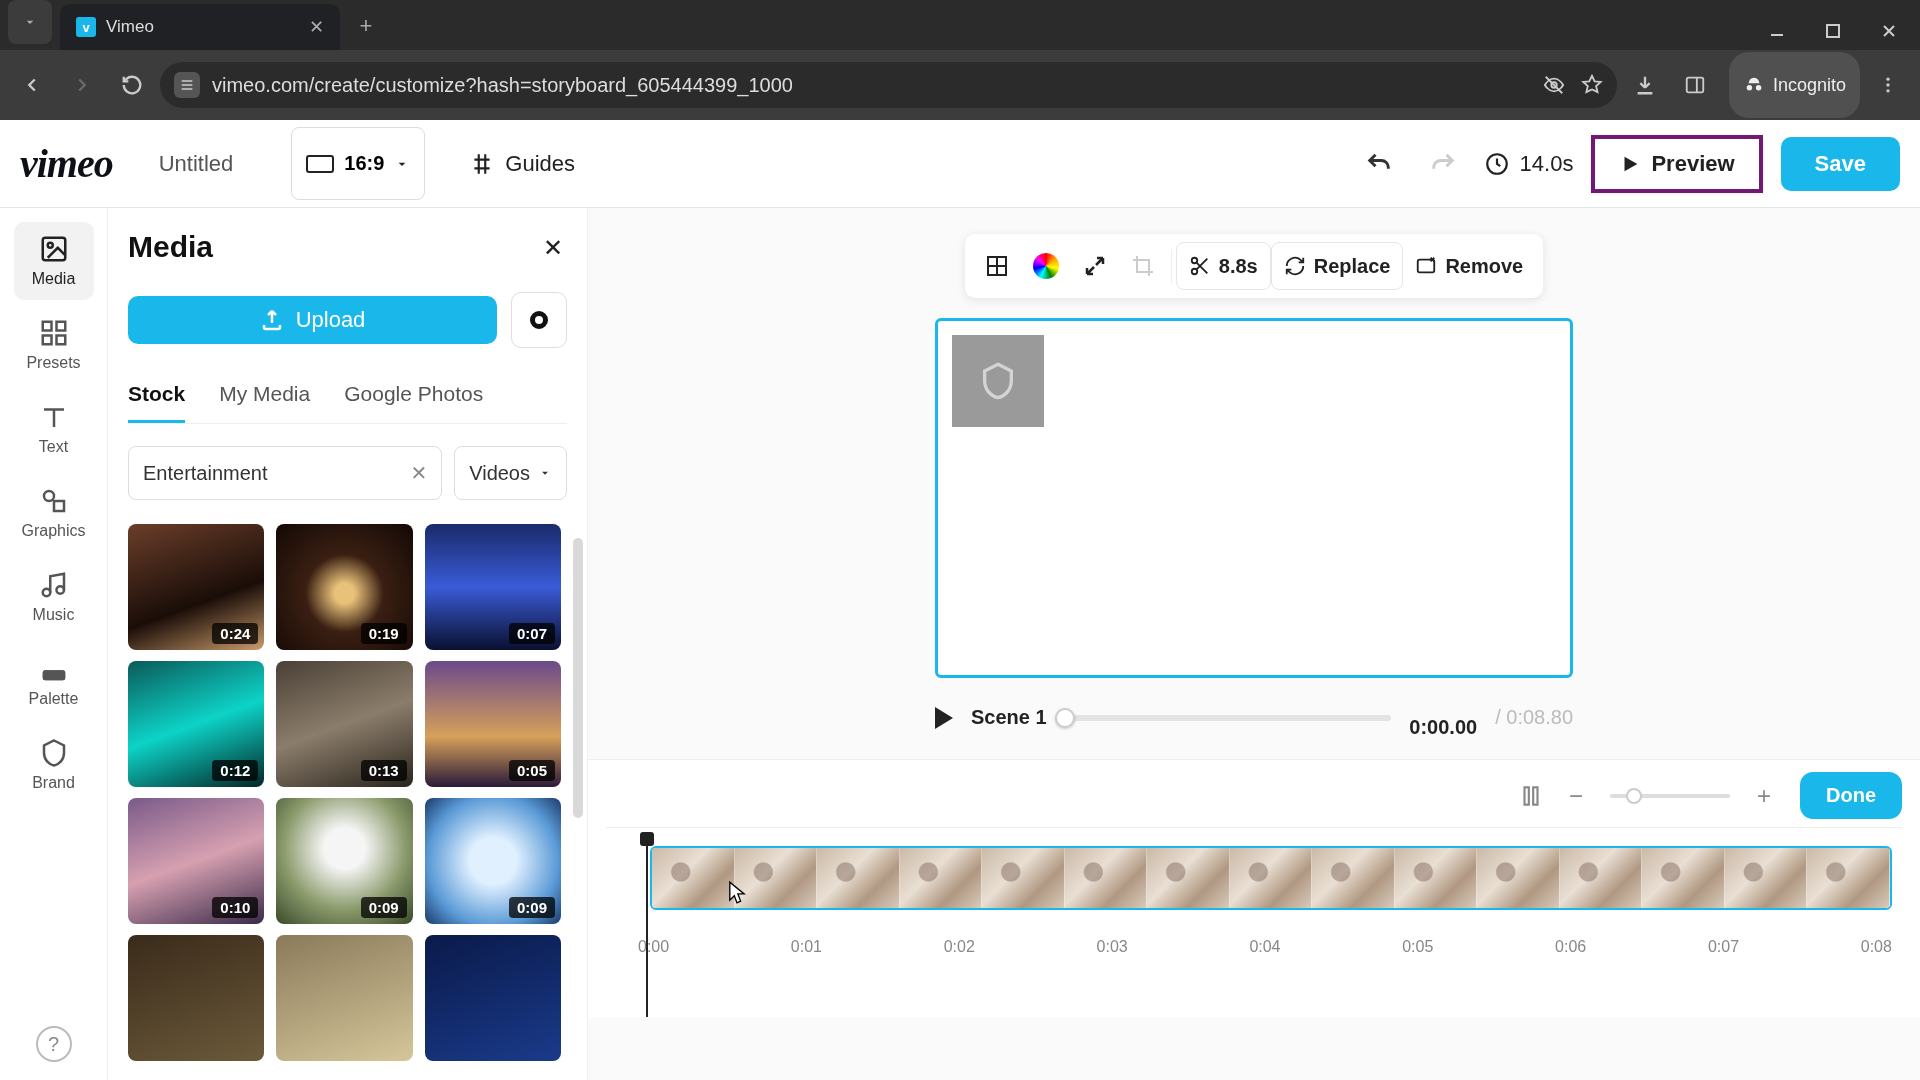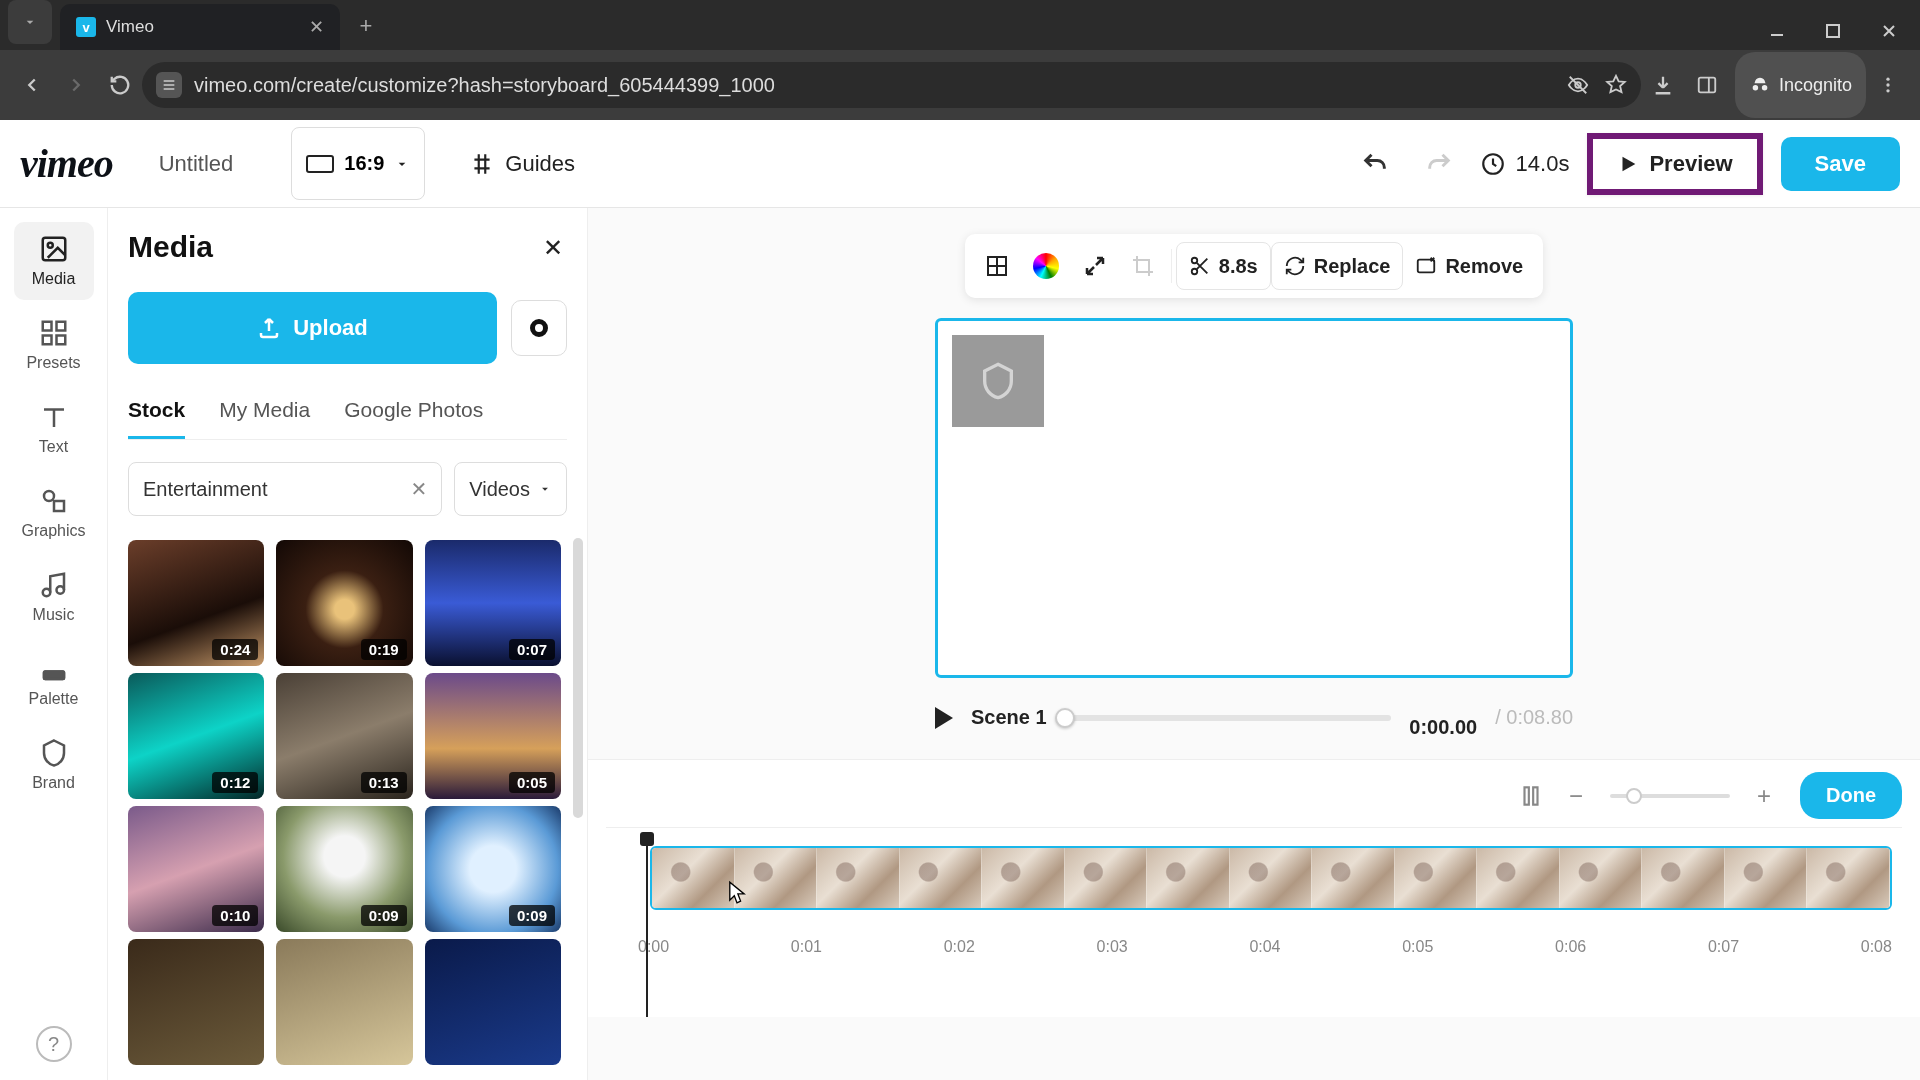--- a/index.html
+++ b/index.html
@@ -9,56 +9,56 @@
 .browser-chrome { background: #2b2b2b; height: 120px; display: flex; flex-direction: column; }
 .tabs-row { height: 56px; display: flex; align-items: flex-end; padding-left: 8px; gap: 0; }
 .tab-btn-menu { width: 44px; height: 44px; border-radius: 8px; background: #3c3c3c; display: flex; align-items: center; justify-content: center; margin-bottom: 6px; margin-right: 8px;}
 .tab-btn-menu svg { width:16px;height:16px;fill:#aaa;}
 .tab { height: 46px; display: flex; align-items: center; padding: 0 16px; min-width: 280px; background: #202124; border-radius: 10px 10px 0 0; position: relative; color: #ddd; font-size: 17px; gap: 10px;}
 .tab .favicon { width: 20px; height: 20px; background: #1ab7ea; border-radius: 3px; display:flex;align-items:center;justify-content:center;color:#fff;font-size:13px;font-weight:700;}
 .tab .close { margin-left: auto; color:#aaa; font-size:18px; }
 .new-tab { width:40px;height:40px;display:flex;align-items:center;justify-content:center;color:#aaa;font-size:22px;margin-left:6px;margin-bottom:4px;}
 .window-controls { margin-left:auto; display:flex; gap:14px; padding-right:10px; align-self:flex-start; padding-top:14px;}
 .window-controls div { width:42px;height:34px;display:flex;align-items:center;justify-content:center;color:#ccc;}
-.addr-row { height: 84px; background: #3c3c3c; display: flex; align-items: center; padding: 0 10px; }
+.addr-row { height: 84px; background: #3c3c3c; display: flex; align-items: center; padding: 0 10px; gap: 6px; }
 .nav-btn { width: 44px; height: 44px; display:flex; align-items:center; justify-content:center; border-radius:50%; color:#ccc; }
 .nav-btn.disabled { color:#6a6a6a; }
 .addrbar { flex: 1; height: 46px; background: #2b2b2b; border-radius: 23px; display:flex; align-items:center; padding: 0 14px; color:#ddd; font-size:20px; gap:12px;}
 .addrbar .site-chip { width:26px;height:26px;border-radius:6px;background:#555;display:flex;align-items:center;justify-content:center;}
 .addrbar .right-icons { margin-left:auto; display:flex; gap:16px; color:#ccc;}
 .incog { display:flex; align-items:flex-end; gap:8px; background:#505050; padding:22px 14px; border-radius:20px; color:#eee; font-size:18px; margin-left:6px;}
 .incog .dot-icon { width:22px;height:22px;}
 
 
 .app-header { height: 88px; border-bottom: 1px solid #e6e6e6; display:flex; align-items:center; padding: 0 20px; gap: 18px; }
 .logo { font-family: Georgia, serif; font-style: italic; font-weight: 900; font-size: 40px; letter-spacing: -1px; color:#0d1117;}
 .untitled { color:#555; font-size:22px; margin-left:28px;}
 .aspect { display:flex; align-items:center; gap:10px; border:1px solid #ddd; border-radius:8px; padding:24px 14px; font-size:20px; font-weight:600; margin-left:40px;}
 .aspect .rect { width:28px;height:18px;border:2.5px solid #222;border-radius:3px;}
 .guides { display:flex; align-items:flex-start; gap:10px; font-size:22px; color:#222; margin-left:26px; font-weight:500;}
 .header-right { margin-left:auto; display:flex; align-items:center; gap:18px;}
 .hicon { width:46px;height:46px;display:flex;align-items:center;justify-content:center;color:#333;border-radius:8px;}
 .hicon.disabled{color:#ccc;}
 .dur { display:flex;align-items:center;gap:10px;font-size:22px;color:#222;font-weight:500;}
-.preview-btn { display:flex;align-items:center;gap:10px;border:6px solid #701a75;border-radius:0;padding:12px 24px;font-size:22px;font-weight:700;color:#222;box-shadow:0 1px 3px rgba(0,0,0,0.08);}
+.preview-btn { display:flex;align-items:center;gap:10px;border:4px solid #701a75;border-radius:0;padding:12px 24px;font-size:22px;font-weight:700;color:#222;box-shadow:0 1px 3px rgba(0,0,0,0.08);}
 .save-btn { background:#1ab7ea;color:#fff;border-radius:10px;padding:14px 34px;font-size:22px;font-weight:700;}
 
 
 .main { display:flex; height: calc(1080px - 120px - 88px); }
 .left-rail { width: 108px; border-right:1px solid #eee; display:flex; flex-direction:column; align-items:center; padding-top:14px; gap:6px;}
 .rail-item { width:80px; display:flex;flex-direction:column;align-items:center;justify-content:center;gap:6px;padding:12px 0;border-radius:10px;color:#555;font-size:16px;}
 .rail-item.active { background:#f2f2f2; color:#222;}
 .rail-item svg { width:30px;height:30px;}
 .rail-help { margin-top:auto; margin-bottom:18px; width:36px;height:36px;border:2px solid #bbb;border-radius:50%;display:flex;align-items:center;justify-content:center;color:#888;font-size:20px;}
 
 .panel { width: 480px; border-right:1px solid #eee; padding: 22px 20px 0 20px; position:relative; display:flex; flex-direction:column; overflow:hidden;}
 .panel-title { font-size:30px; font-weight:700; color:#111;}
 .panel-close { position:absolute; top:26px; right:24px; color:#222; font-size:24px;}
 .upload-row { display:flex; gap:14px; margin-top:28px; align-items:center;}
-.upload-btn { flex:1; background:#1ab7ea; color:#fff; border-radius:10px; height:72px; display:flex;align-items:center;justify-content:center;gap:12px;font-size:22px;font-weight:700;}
+.upload-btn { flex:1; background:#1ab7ea; color:#fff; border-radius:10px; height:48px; display:flex;align-items:center;justify-content:center;gap:12px;font-size:22px;font-weight:400;}
 .record-btn { width:56px;height:56px;border:1px solid #ddd;border-radius:10px;display:flex;align-items:center;justify-content:center;}
 .record-btn .dot{width:18px;height:18px;border-radius:50%;border:5px solid #111;}
 .tabs2 { display:flex; gap:34px; margin-top:34px; border-bottom:1px solid #eee;}
 .tab2 { padding-bottom:14px; font-size:21px; color:#555; font-weight:500;}
 .tab2.active { color:#111; font-weight:700; border-bottom:3px solid #1ab7ea;}
 .search-row { display:flex; gap:12px; margin-top:22px;}
 .search-box { flex:1; border:1px solid #ddd; border-radius:8px; height:54px; display:flex;align-items:center;padding:0 14px;font-size:20px;color:#333;}
 .search-box .x { margin-left:auto;color:#888;font-size:20px;}
 .type-sel { border:1px solid #ddd;border-radius:8px;height:54px;display:flex;align-items:center;padding:0 14px;gap:8px;font-size:20px;color:#333;}
 .thumbs { margin-top:24px; display:grid; grid-template-columns:repeat(3, 1fr); gap:12px; overflow-y:auto; padding-right:6px; padding-bottom:20px;}
@@ -86,21 +86,21 @@
 .scrub .handle{position:absolute;left:0;top:50%;transform:translate(-50%,-50%);width:20px;height:20px;border-radius:50%;background:#fff;border:2px solid #ccc;box-shadow:0 1px 3px rgba(0,0,0,0.2);}
 .time-cur{font-size:20px;font-weight:700;color:#222;margin-top:20px;}
 .time-tot{font-size:20px;color:#bbb;}
 
 .timeline-bar { border-top:1px solid #eee; background:#fff; margin-top:20px; padding:12px 18px 0 18px;}
 .tl-top { display:flex; align-items:center; justify-content:flex-end; gap:14px; padding-bottom:8px;}
 .tl-icon{width:38px;height:38px;display:flex;align-items:center;justify-content:center;color:#888;}
 .zoom-slider{width:120px;height:4px;background:#ddd;border-radius:2px;position:relative;margin:0 8px;}
 .zoom-slider .h{position:absolute;left:20%;top:50%;transform:translate(-50%,-50%);width:16px;height:16px;border-radius:50%;background:#fff;border:2px solid #ccc;}
 .zoom-sign{color:#888;font-size:24px;width:24px;text-align:center;}
-.done-btn{background:#1ab7ea;color:#fff;border-radius:19px;padding:12px 26px;font-size:20px;font-weight:700;margin-left:10px;}
+.done-btn{background:#1ab7ea;color:#fff;border-radius:13px;padding:12px 26px;font-size:20px;font-weight:700;margin-left:10px;}
 
 .tl-body { position:relative; border-top:1px solid #eee; padding-top:18px; height:190px;}
 .playhead { position:absolute; left:40px; top:6px; bottom:0; width:2px; background:#222;}
 .playhead::before{content:"";position:absolute;top:-2px;left:50%;transform:translateX(-50%);width:14px;height:14px;background:#222;border-radius:3px;}
 .strip { margin-left:44px; margin-right:10px; height:64px; border:2px solid #1ab7ea; border-radius:6px; display:flex; overflow:hidden;}
 .strip .frame{flex:1;background:linear-gradient(135deg,#cbb9a7 0%, #e9dfd3 40%, #b09882 70%, #d8cabb 100%);border-right:1px solid rgba(255,255,255,0.25);position:relative;}
 .strip .frame::after{content:"";position:absolute;inset:0;background:radial-gradient(circle at 35% 40%, rgba(90,60,50,0.35) 0 14%, transparent 16%);}
 .ruler { display:flex; margin-left:32px; margin-right:10px; margin-top:28px; justify-content:space-between; color:#888; font-size:16px;}
 .cursor-arrow{position:absolute;left:122px;top:52px;width:18px;height:26px;pointer-events:none;}
 .cursor-arrow svg{width:100%;height:100%;}

